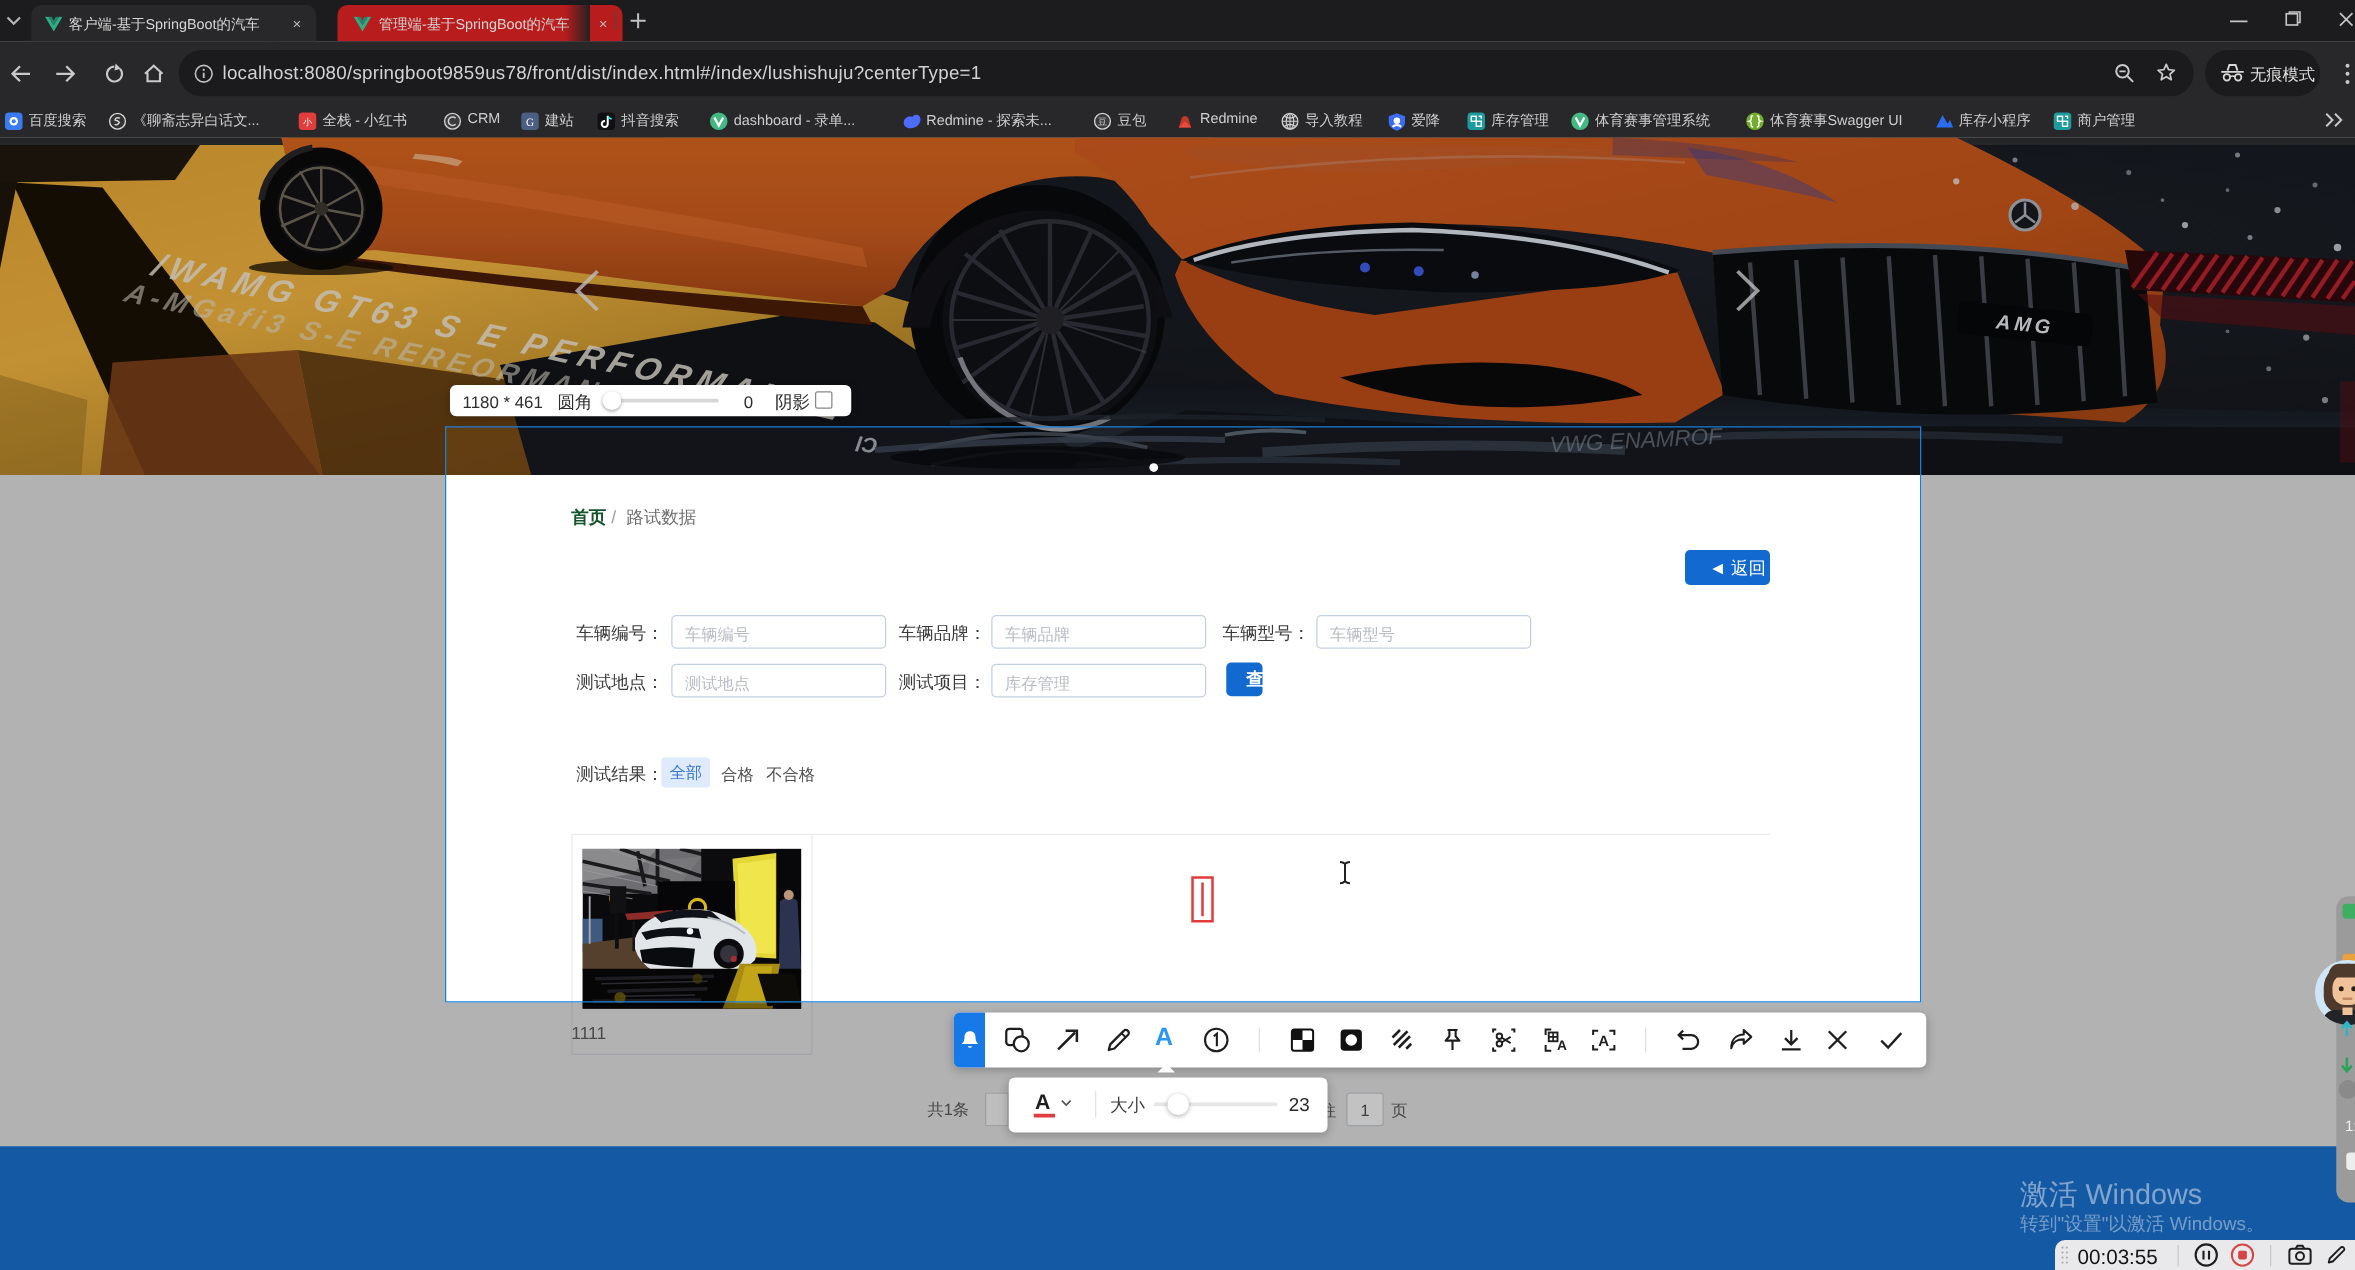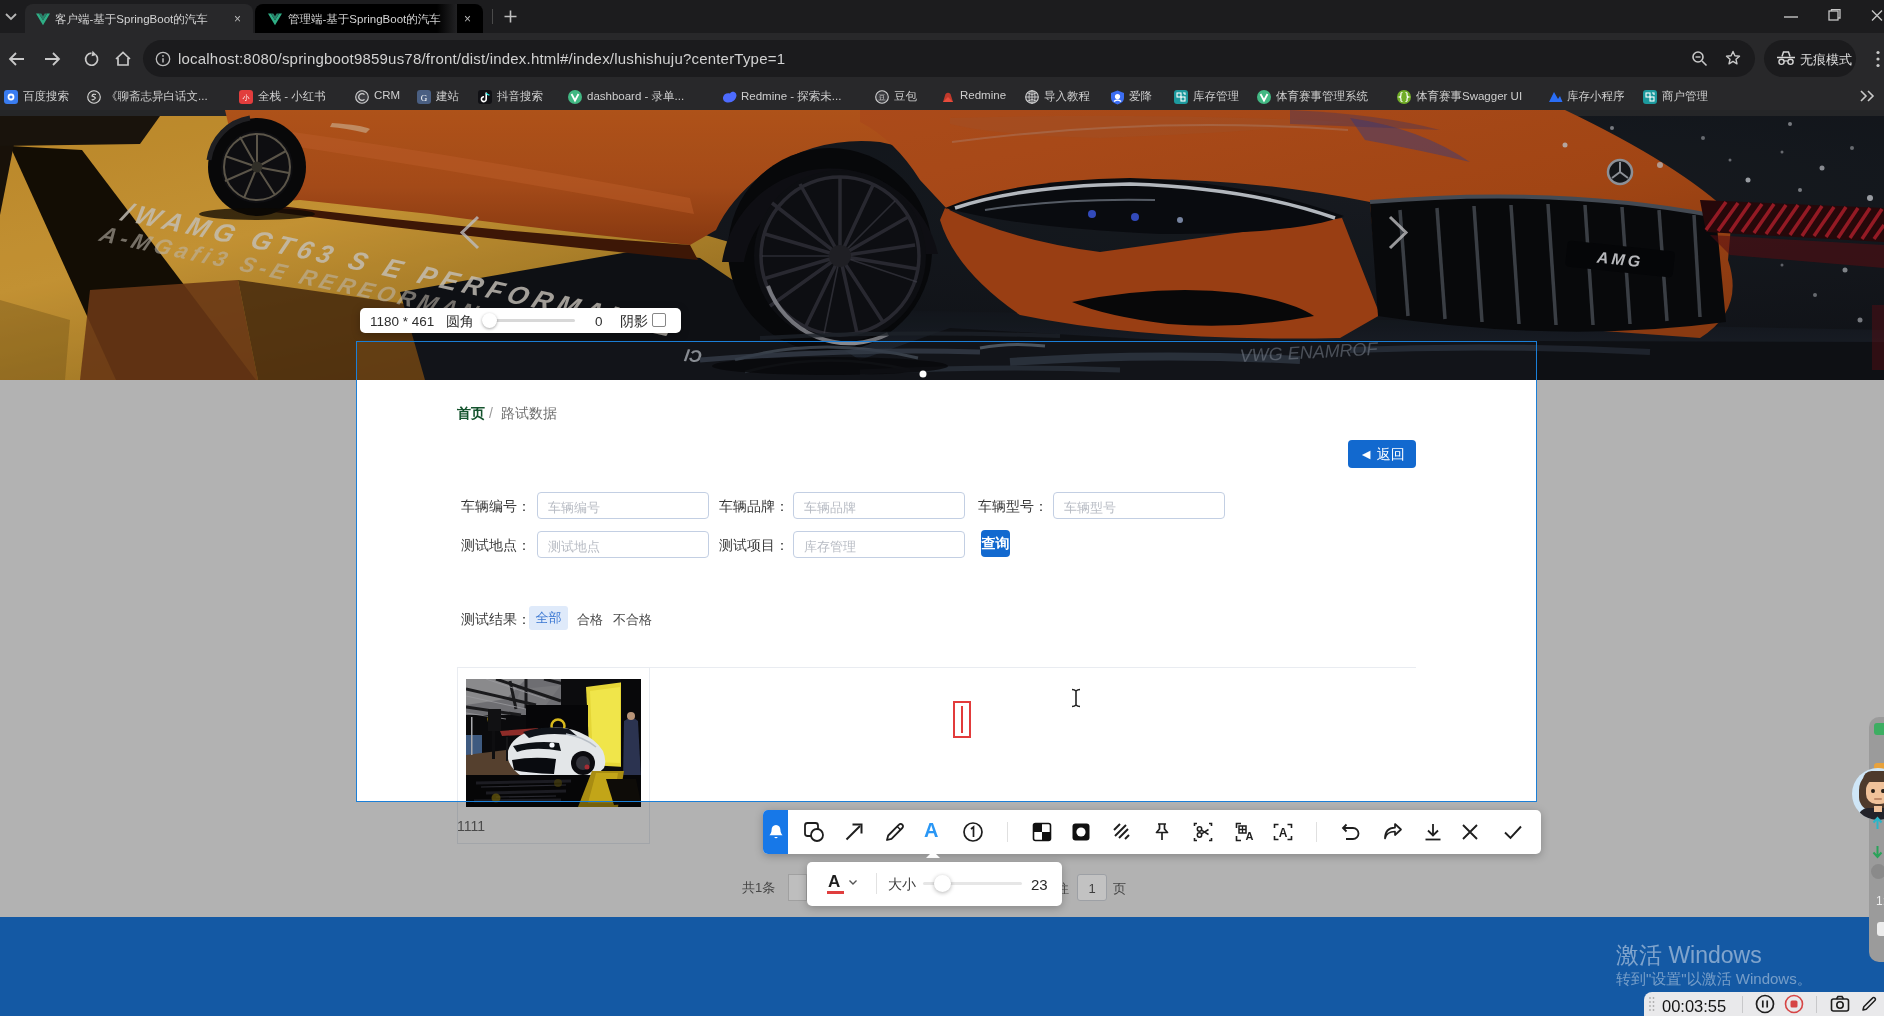--- a/index.html
+++ b/index.html
@@ -20,42 +20,42 @@
   .bki { position:absolute; width:14px; height:14px; top:90px; border-radius:3px; }
   
   #hero { left:0; top:110px; width:1884px; height:270px; }
   #content { left:0; top:380px; width:1884px; height:537px; background:#b2b2b2; }
   #selwin { left:356px; top:380px; width:1181px; height:422px; background:#fff; }
   #footer { left:0; top:917px; width:1884px; height:99px; background:#1459a4; }
   
   .lbl { position:absolute; font-size:14px; color:#3a3a3a; }
   .inp { position:absolute; width:172px; height:27px; border:1px solid #c3cfe3; border-radius:4px; background:#fff; }
   .ph { position:absolute; font-size:13px; color:#b8bcc4; }
-  .btn { position:absolute; background:#1269cf; color:#fff; border-radius:4px; font-size:14px; text-align:center; }
+  .btn { position:absolute; background:#1269cf; color:#fff; border-radius:4px; font-size:14px; text-align:center;padding-left:16px; }
   
   #selbox { left:356px; top:341px; width:1181px; height:461px; border:1px solid #1b7fd8; }
   .wtool { position:absolute; background:#fff; border-radius:5px; box-shadow:0 2px 8px rgba(0,0,0,0.25); }
 </style>
 </head>
 <body>
 
   <div class="abs" id="tabbar"></div>
   <svg class="abs" style="left:4px;top:11px" width="16" height="12" viewBox="0 0 16 12">
     <path d="M2 3 L7 8 L12 3" stroke="#b6b6b6" stroke-width="1.8" fill="none"></path>
   </svg>
   <div class="abs tab" style="left:25px;width:228px;background:#28282a">
     <svg class="vlogo" style="left:11px" viewBox="0 0 16 14">
       <path d="M0,0 L3.2,0 L8,7.8 L12.8,0 L16,0 L8,13.5 Z" fill="#2fae85"></path>
       <path d="M3.2,0 L6,0 L8,3.4 L10,0 L12.8,0 L8,7.8 Z" fill="#29836b"></path>
     </svg>
     <div class="tabtxt">客户端-基于SpringBoot的汽车</div>
     <div style="position:absolute;left:180px;top:0;width:20px;height:29px;background:linear-gradient(90deg,rgba(40,40,42,0),#28282a)"></div>
     <div class="tabx" style="right:12px">×</div>
   </div>
-  <div class="abs tab" style="left:255px;width:228px;background:#000000">
+  <div class="abs tab" style="left:270px;width:228px;background:#b91c1c">
     <svg class="vlogo" style="left:13px" viewBox="0 0 16 14">
       <path d="M0,0 L3.2,0 L8,7.8 L12.8,0 L16,0 L8,13.5 Z" fill="#2fae85"></path>
       <path d="M3.2,0 L6,0 L8,3.4 L10,0 L12.8,0 L8,7.8 Z" fill="#29836b"></path>
     </svg>
     <div class="tabtxt" style="left:33px">管理端-基于SpringBoot的汽车</div>
     <div style="position:absolute;left:182px;top:0;width:20px;height:29px;background:linear-gradient(90deg,rgba(34,34,36,0),#222224)"></div>
     <div class="tabx" style="right:12px">×</div>
   </div>
   <div class="abs" style="left:492px;top:9px;width:1px;height:15px;background:#4a4a4a"></div>
   <svg class="abs" style="left:503px;top:9px" width="15" height="15" viewBox="0 0 15 15">

